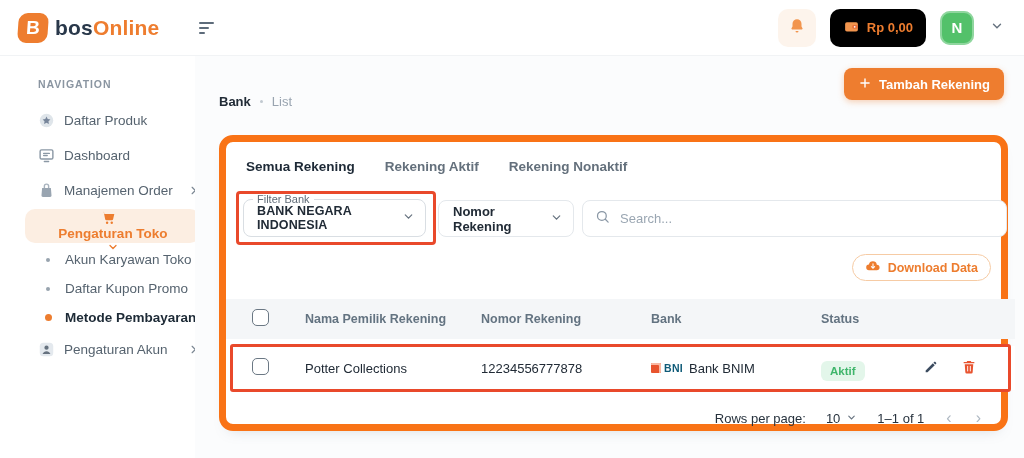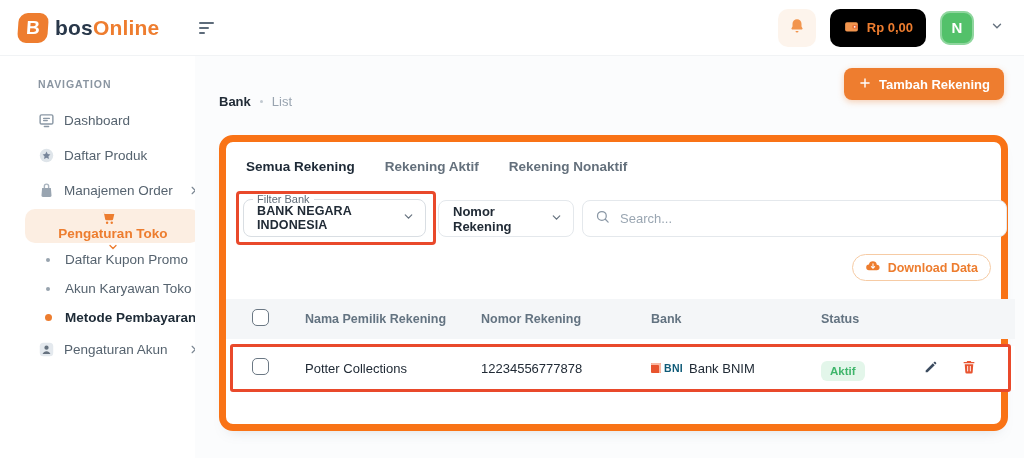--- a/index.html
+++ b/index.html
@@ -162,42 +162,42 @@
         </span>
       </button>
     </div>
   </div>
 
   <div class="sidebar">
     <div class="nav-label">NAVIGATION</div>
 
     <div class="side-item">
       <span class="ic">
+        <svg width="17" height="17" viewBox="0 0 24 24">
+            <circle cx="12" cy="12" r="9.5" fill="#dfe5ea"></circle>
+            <path d="M12 6.5l1.7 3.4 3.8.6-2.7 2.7.6 3.8-3.4-1.8-3.4 1.8.6-3.8-2.7-2.7 3.8-.6z" fill="#77859a"></path>
+          </svg>
+      </span>
+      <span class="lbl">Daftar Produk</span>
+    </div>
+
+    <div class="side-item">
+      <span class="ic">
         <svg width="17" height="17" viewBox="0 0 24 24" fill="none" stroke="#8b98a5" stroke-width="2">
             <rect x="3" y="4" width="18" height="13" rx="2"></rect>
             <path d="M8 9h8M8 12h5" stroke-linecap="round"></path>
             <path d="M9 20.5h6" stroke-linecap="round"></path>
           </svg>
       </span>
       <span class="lbl">Dashboard</span>
     </div>
 
     <div class="side-item">
       <span class="ic">
         <svg width="17" height="17" viewBox="0 0 24 24">
-            <circle cx="12" cy="12" r="9.5" fill="#dfe5ea"></circle>
-            <path d="M12 6.5l1.7 3.4 3.8.6-2.7 2.7.6 3.8-3.4-1.8-3.4 1.8.6-3.8-2.7-2.7 3.8-.6z" fill="#77859a"></path>
-          </svg>
-      </span>
-      <span class="lbl">Daftar Produk</span>
-    </div>
-
-    <div class="side-item">
-      <span class="ic">
-        <svg width="17" height="17" viewBox="0 0 24 24">
             <path d="M9 9V6a3 3 0 0 1 6 0v3" stroke="#a7b2bd" stroke-width="2" fill="none"></path>
             <path d="M5.8 8.5h12.4l.9 10.4a2 2 0 0 1-2 2.1H6.9a2 2 0 0 1-2-2.1l.9-10.4z" fill="#99a5b1"></path>
           </svg>
       </span>
       <span class="lbl">Manajemen Order</span>
       <span class="chev">
         <svg width="11" height="11" viewBox="0 0 24 24" fill="none" stroke="#7c8894" stroke-width="2.6" stroke-linecap="round">
             <path d="M9 5l7 7-7 7"></path>
           </svg>
       </span>
@@ -214,26 +214,26 @@
       <span class="lbl">Pengaturan Toko</span>
       <span class="chev">
         <svg width="12" height="12" viewBox="0 0 24 24" fill="none" stroke="#ED7D2F" stroke-width="2.6" stroke-linecap="round">
             <path d="M6 9l6 6 6-6"></path>
           </svg>
       </span>
     </div>
 
     <div class="sub-item">
       <span class="bullet"></span>
-      <span>Daftar Kupon Promo</span>
+      <span>Akun Karyawan Toko</span>
     </div>
 
     <div class="sub-item">
       <span class="bullet"></span>
-      <span>Akun Karyawan Toko</span>
+      <span>Daftar Kupon Promo</span>
     </div>
 
     <div class="sub-item selected">
       <span class="bullet"></span>
       <span>Metode Pembayaran</span>
     </div>
 
     <div class="side-item">
       <span class="ic">
         <svg width="17" height="17" viewBox="0 0 24 24">
@@ -348,15 +348,29 @@
                   <path d="M9.2 3h5.6l.7 1.4H20v2H4v-2h4.5L9.2 3z"></path>
                   <path d="M5.6 8h12.8l-.9 11.8a2 2 0 0 1-2 1.9H8.5a2 2 0 0 1-2-1.9L5.6 8z"></path>
                   <path d="M10 11v7M14 11v7" stroke="#fff" stroke-width="1.4" stroke-linecap="round"></path>
                 </svg>
             </span>
           </button>
         </div>
       </div>
       <div class="annotation anno-row"></div>
 
+      <div class="pagination">
+        <span>Rows per page:</span>
+        <span class="rpp-value">
+          <span>10</span>
+          <span>
+            <svg width="11" height="11" viewBox="0 0 24 24" fill="none" stroke="#66727f" stroke-width="2.4" stroke-linecap="round">
+                <path d="M6 9l6 6 6-6"></path>
+              </svg>
+          </span>
+        </span>
+        <span>1–1 of 1</span>
+        <button class="page-arrow">‹</button>
+        <button class="page-arrow">›</button>
+      </div>
     </div>
   </div>
 </div>
 
 </body></html>

